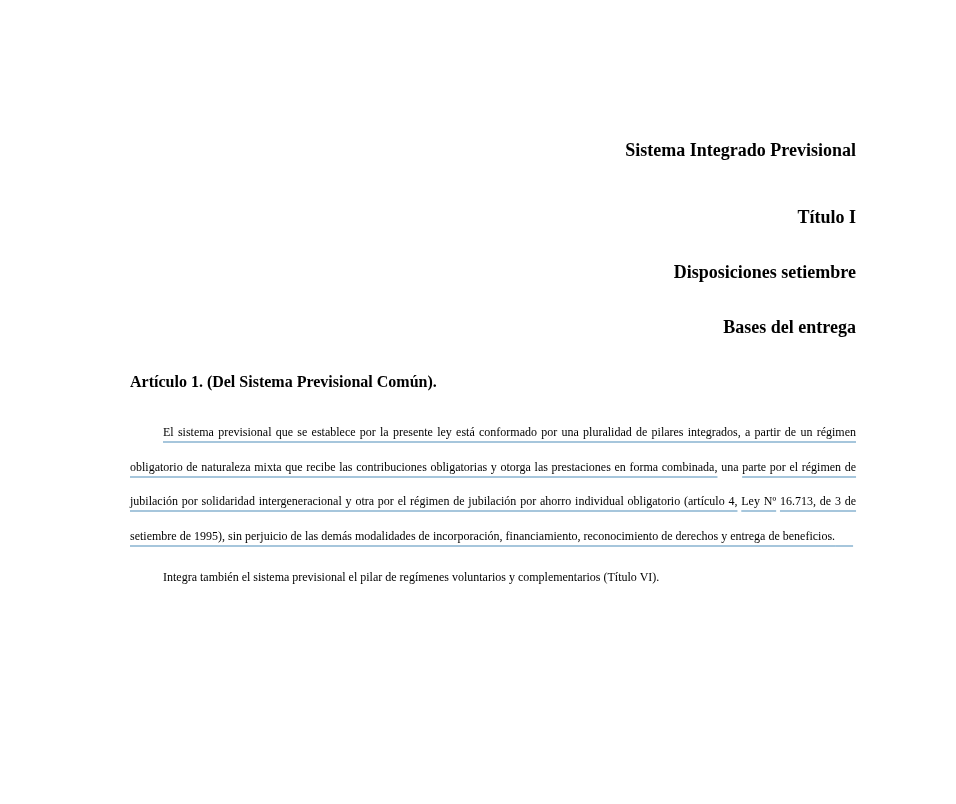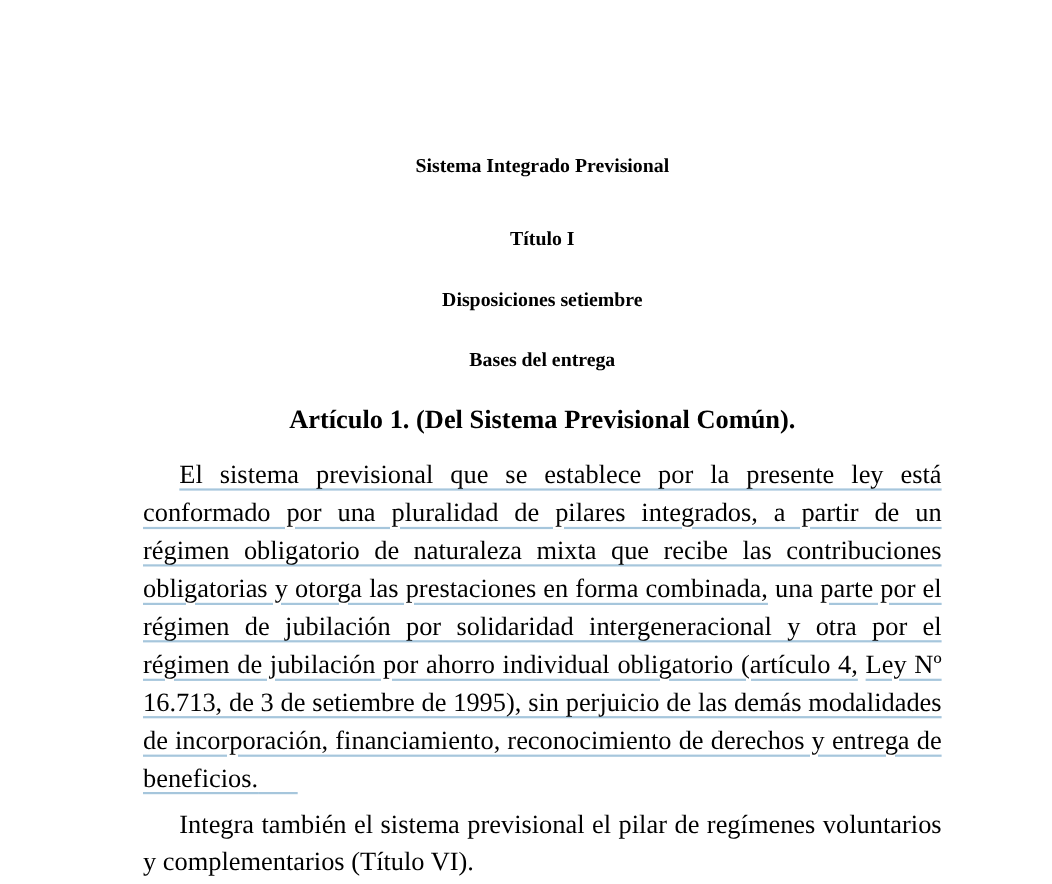--- a/index.html
+++ b/index.html
@@ -16,39 +16,39 @@
     font-family: "Liberation Serif", "DejaVu Serif", serif;
     color: #000000;
   }
   .content {
     position: absolute;
     left: 130px;
     top: 0;
     width: 726px;
   }
   .heading {
-    text-align: center;
+    text-align: right;
     font-weight: 700;
     font-size: 18px;
     line-height: 22px;
     margin: 0 0 33px 0;
   }
   .doc-title {
     margin-top: 139px;
     margin-bottom: 45px;
   }
   .article-heading {
     font-weight: 700;
-    font-size: 24px;
+    font-size: 16px;
     line-height: 22px;
-    text-align: center;
+    text-align: left;
     margin: 30px 0 0 0;
   }
   .para {
-    font-size: 24px;
+    font-size: 12px;
     line-height: 34.5px;
     text-align: justify;
     text-indent: 33px;
     margin: 0;
   }
   .para-1 { margin-top: 22px; }
   .para-2 { margin-top: 7px; }
   .u {
     text-decoration: underline;
     text-decoration-color: #a6c6dc;

